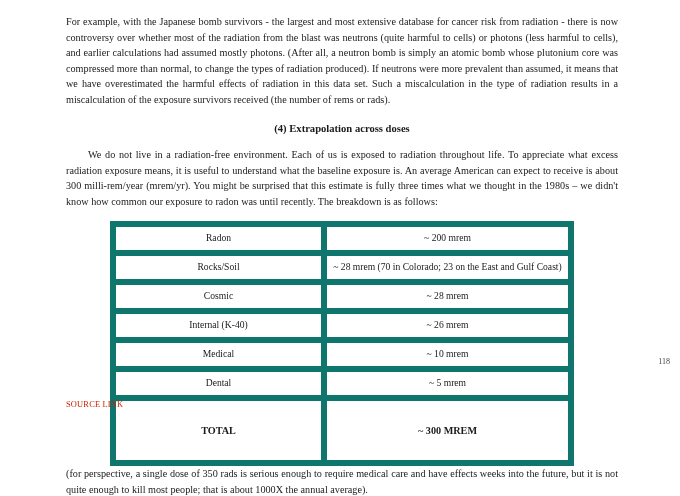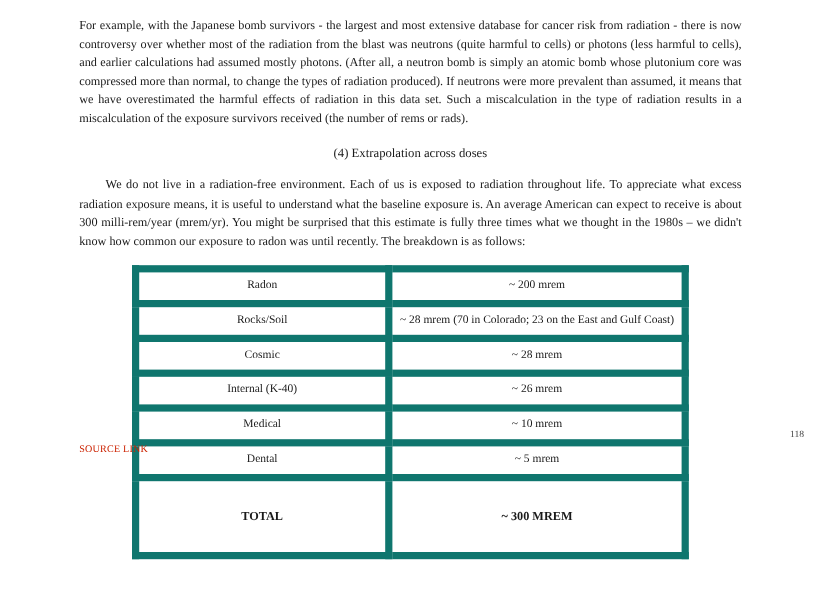--- a/index.html
+++ b/index.html
@@ -26,21 +26,21 @@
     line-height: 1.52;
     text-align: justify;
     margin: 0 0 0 0;
     hyphens: manual;
   }
   p.indent-first {
     text-indent: 22px;
   }
   .section-heading {
     text-align: center;
-    font-weight: normal;
+    font-weight: bold;
     font-size: 10.6px;
     margin: 16px 0 13px 0;
   }
   table.breakdown {
     border-collapse: collapse;
     margin: 12px auto 0 auto;
     width: 430px;
     table-layout: fixed;
   }
   table.breakdown td {
@@ -53,21 +53,21 @@
   table.breakdown td.label-cell { width: 197px; }
   table.breakdown td.value-cell { width: 233px; }
   table.breakdown tr.total-row td {
     font-weight: bold;
     font-size: 10.2px;
     padding: 23px 4px;
   }
   .source-link {
     position: absolute;
     left: 66px;
-    top: 370px;
+    top: 400px;
     color: #cc2200;
     font-size: 8.4px;
     font-family: "Liberation Serif", serif;
     letter-spacing: 0.2px;
     cursor: pointer;
   }
   .closing {
     margin-top: 18px;
   }
   .page-number {
@@ -117,15 +117,16 @@
       </tr>
       <tr class="total-row">
         <td class="label-cell">TOTAL</td>
         <td class="value-cell">~  300 MREM</td>
       </tr>
     </tbody>
   </table>
 
   <div class="source-link">SOURCE LINK</div>
 
+  <p class="body-text closing">(for perspective, a single dose of 350 rads is serious enough to require medical care and have effects weeks into the future, but it is not quite enough to kill most people; that is about 1000X the annual average).</p>
 
   <div class="page-number">118</div>
 </div>
 
 </body></html>

